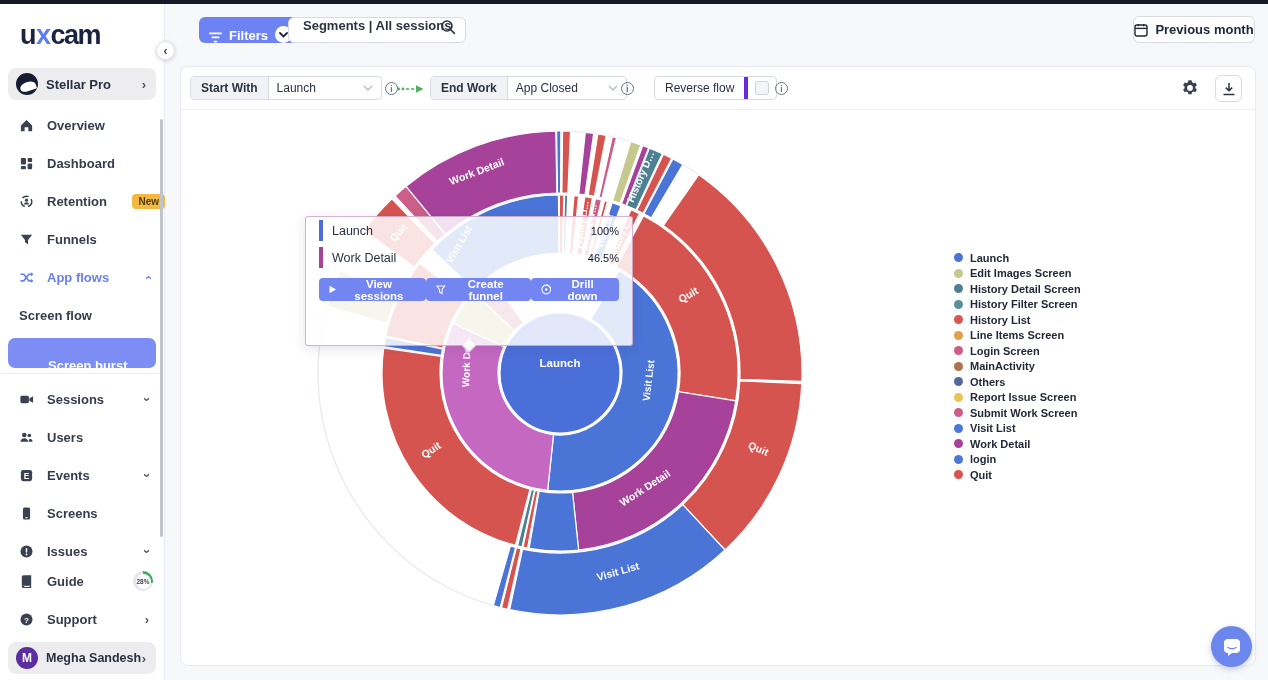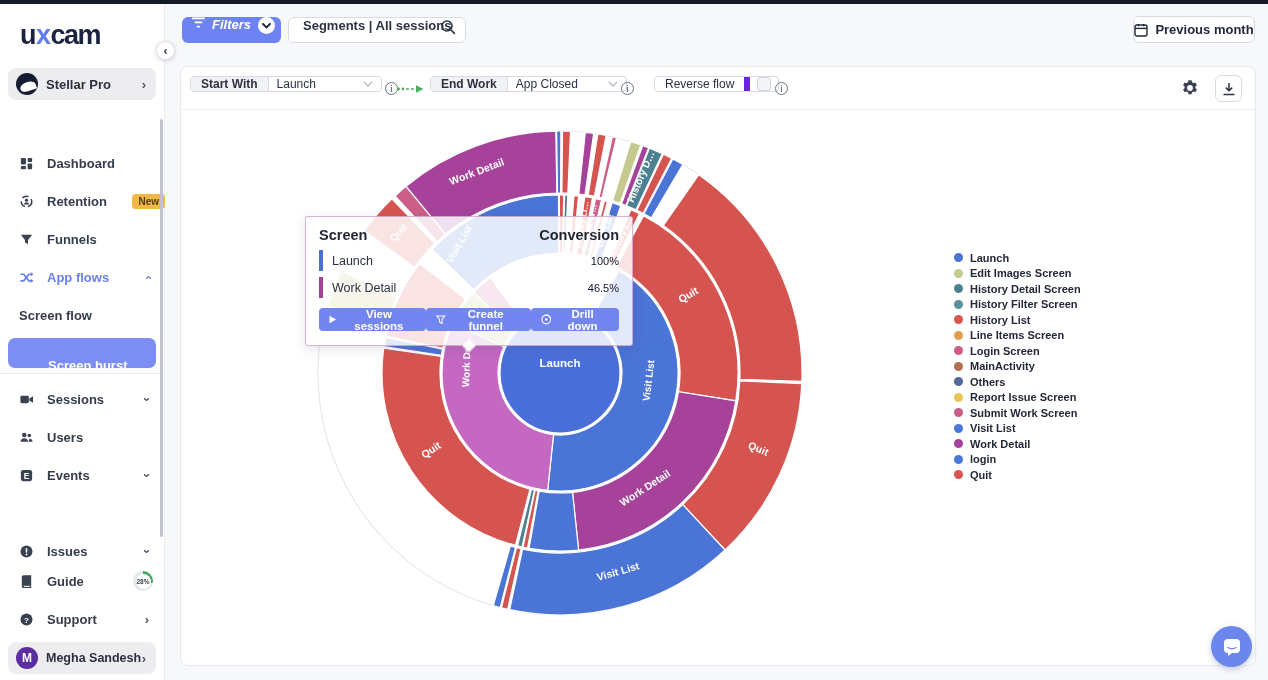--- a/index.html
+++ b/index.html
@@ -55,41 +55,41 @@
     background:#ededf0; border-radius:8px; display:flex; align-items:center;
     padding:0 10px 0 8px; cursor:pointer; }
   #user-row .avatar { width:22px; height:22px; border-radius:50%; background:#5b2da0;
     color:#fff; font-size:12px; font-weight:700; display:flex; align-items:center;
     justify-content:center; flex:0 0 22px; }
   #user-row .uname { font-size:12.5px; font-weight:600; color:#2a3040; margin-left:8px; flex:1; }
   #scroll-thumb { position:absolute; left:160px; top:115px; width:3px; height:418px;
     background:#bfc3cb; border-radius:2px; }
 
   
-  #filters-btn { position:absolute; left:182px; top:17px; height:26px; background:#6e83f3;
-    border-radius:6px; display:flex; align-items:flex-start; padding:0 6px 0 10px; gap:7px;
-    cursor:pointer;font-style:italic; }
+  #filters-btn { position:absolute; left:199px; top:17px; height:26px; background:#6e83f3;
+    border-radius:6px; display:flex; align-items:flex-end; padding:0 6px 0 10px; gap:7px;
+    cursor:pointer; }
   #filters-btn .flabel { color:#fff; font-size:13px; font-weight:700; }
   #filters-btn .fcirc { width:17px; height:17px; background:#fff; border-radius:50%;
     display:flex; align-items:center; justify-content:center; }
   #segments-btn { position:absolute; left:288px; top:17px; height:26px; background:#fff;
     border:1px solid #d8dbe2; border-radius:6px; display:flex; align-items:flex-start;
     padding:0 14px; font-size:13px; font-weight:700; color:#2b3240; cursor:pointer; }
   #search-btn { position:absolute; left:440px; top:19px; cursor:pointer; }
   #prev-month-btn { position:absolute; left:1133px; top:16px; width:122px; height:27px;
     background:#fff; border:1px solid #d8dbe2; border-radius:6px; display:flex;
     align-items:center; justify-content:center; gap:7px; font-size:13px; font-weight:600;
     color:#20283a; cursor:pointer; }
 
   
   #card { position:absolute; left:180px; top:66px; width:1076px; height:600px;
     background:#fff; border:1px solid #e9eaef; border-radius:8px; }
   #chart-toolbar { position:absolute; left:0; top:0; width:1074px; height:43px;
     border-bottom:1px solid #edeef2; }
-  .ctl-group { position:absolute; top:9px; height:16px; border:1px solid #d8dbe2;
+  .ctl-group { position:absolute; top:9px; height:24px; border:1px solid #d8dbe2;
     border-radius:4px; display:flex; align-items:stretch; background:#fff; font-size:12px; }
   .ctl-label { background:#f1f2f5; display:flex; align-items:center; padding:0 10px;
     font-weight:600; color:#2b3240; border-right:1px solid #d8dbe2;
     border-radius:3px 0 0 3px; white-space:nowrap; }
   .ctl-value { display:flex; align-items:center; padding:0 8px; color:#2b3240;
     font-weight:500; cursor:pointer; white-space:nowrap; }
   .ctl-value svg { margin-left:auto; }
   .info-i { position:absolute; top:15px; width:13px; height:13px; border:1.3px solid #6d7582;
     border-radius:50%; font-size:8.5px; font-weight:700; color:#6d7582; display:flex;
     align-items:center; justify-content:center; font-style:normal; cursor:pointer; }
@@ -139,20 +139,26 @@
 
 <div id="sidebar">
   <div id="logo"><span>u</span><span class="logo-x">x</span><span>cam</span></div>
 
   <div id="workspace">
     <span class="ws-logo"></span>
     <span class="ws-name">Stellar Pro</span>
     <span class="chev">›</span>
   </div>
 
+  <div class="nav-row" style="top:108px">
+    <svg class="nicon" viewBox="0 0 16 16">
+        <path d="M2 8 L8 2.2 L14 8 V14 H10 V9.8 H6 V14 H2 Z" fill="#3a4150"></path>
+      </svg>
+    <span class="nlabel">Overview</span>
+  </div>
   <div class="nav-row" style="top:184px">
     <svg class="nicon" viewBox="0 0 16 16">
         <circle cx="8" cy="8" r="5.6" fill="none" stroke="#3a4150" stroke-width="1.6" stroke-dasharray="7 3.5"></circle>
         <circle cx="8" cy="6.6" r="1.7" fill="#3a4150"></circle>
         <path d="M5.4 11.2 c0-1.5 1.2-2.4 2.6-2.4 s2.6.9 2.6 2.4 Z" fill="#3a4150"></path>
       </svg>
     <span class="nlabel">Retention</span>
     <span class="badge-new" style="margin-right:auto">New</span>
   </div>
   <div class="nav-row" style="top:146px">
@@ -204,20 +210,27 @@
       </svg>
     <span class="nlabel">Users</span>
   </div>
   <div class="nav-row" style="top:458px">
     <svg class="nicon" viewBox="0 0 16 16">
         <rect x="2" y="2" width="12" height="12" rx="2.5" fill="#3a4150"></rect>
         <text x="8" y="11.4" font-size="9" font-weight="bold" fill="#fff" text-anchor="middle" font-family="Liberation Sans,sans-serif">E</text>
       </svg>
     <span class="nlabel">Events</span>
     <span class="chev down right-slot">›</span>
+  </div>
+  <div class="nav-row" style="top:496px">
+    <svg class="nicon" viewBox="0 0 16 16">
+        <rect x="4.2" y="1.5" width="7.6" height="13" rx="1.6" fill="#3a4150"></rect>
+        <rect x="6.5" y="12" width="3" height="1.1" rx=".5" fill="#fff"></rect>
+      </svg>
+    <span class="nlabel">Screens</span>
   </div>
   <div class="nav-row" style="top:534px">
     <svg class="nicon" viewBox="0 0 16 16">
         <circle cx="8" cy="8" r="6.4" fill="#3a4150"></circle>
         <rect x="7.2" y="4.2" width="1.6" height="5" rx=".8" fill="#fff"></rect>
         <circle cx="8" cy="11.2" r="1" fill="#fff"></circle>
       </svg>
     <span class="nlabel">Issues</span>
     <span class="chev down right-slot">›</span>
   </div>
@@ -303,21 +316,21 @@
       <span class="ctl-label">End Work</span>
       <span class="ctl-value" style="width:118px">
         <span>App Closed</span>
         <svg width="10" height="6" viewBox="0 0 10 6">
             <path d="M1 1 L5 5 L9 1" fill="none" stroke="#b6bcc6" stroke-width="1.4"></path>
           </svg>
       </span>
     </div>
     <span class="info-i" style="left:440px">i</span>
     <div class="ctl-group" style="left:473px">
-      <span class="ctl-value" style="border-right:6px solid #6d28d9; padding:0 10px">Reverse flow</span>
+      <span class="ctl-value" style="border-right:4px solid #6d28d9; padding:0 10px">Reverse flow</span>
       <span id="reverse-check"></span>
     </div>
     <span class="info-i" style="left:594px">i</span>
     <span id="gear-btn">
       <svg width="18" height="18" viewBox="0 0 20 20">
           <path fill="#3a4150" d="M11.8 1.5 l.4 2.2 a6.6 6.6 0 0 1 1.6.9 l2.1-.8 1.8 3.1 -1.7 1.4 a6.8 6.8 0 0 1 0 1.9 l1.7 1.4 -1.8 3.1 -2.1-.8 a6.6 6.6 0 0 1 -1.6.9 l-.4 2.2 h-3.6 l-.4-2.2 a6.6 6.6 0 0 1 -1.6-.9 l-2.1.8 -1.8-3.1 1.7-1.4 a6.8 6.8 0 0 1 0-1.9 L2.3 6.9 4.1 3.8 l2.1.8 a6.6 6.6 0 0 1 1.6-.9 l.4-2.2 Z M10 6.8 a3.2 3.2 0 1 0 0 6.4 3.2 3.2 0 0 0 0-6.4 Z"></path>
         </svg>
     </span>
     <span id="download-btn">
       <svg width="14" height="14" viewBox="0 0 14 14">
@@ -446,24 +459,20 @@
           <span class="lg-dot" style="background: rgb(74, 119, 216);"></span>
           <span class="lg-txt">login</span>
         </div>
         <div class="lg-row">
           <span class="lg-dot" style="background: rgb(216, 84, 80);"></span>
           <span class="lg-txt">Quit</span>
         </div>
       </div>
 
     <div id="tooltip">
-      <div class="tt-head">
-        <span>Screen</span>
-        <span>Conversion</span>
-      </div>
       <div class="tt-row">
         <span class="tt-bar" style="background: rgb(74, 111, 217);"></span>
         <span class="tt-label">Launch</span>
         <span class="tt-val">100%</span>
       </div>
       <div class="tt-row">
         <span class="tt-bar" style="background: rgb(166, 66, 154);"></span>
         <span class="tt-label">Work Detail</span>
         <span class="tt-val">46.5%</span>
       </div>

